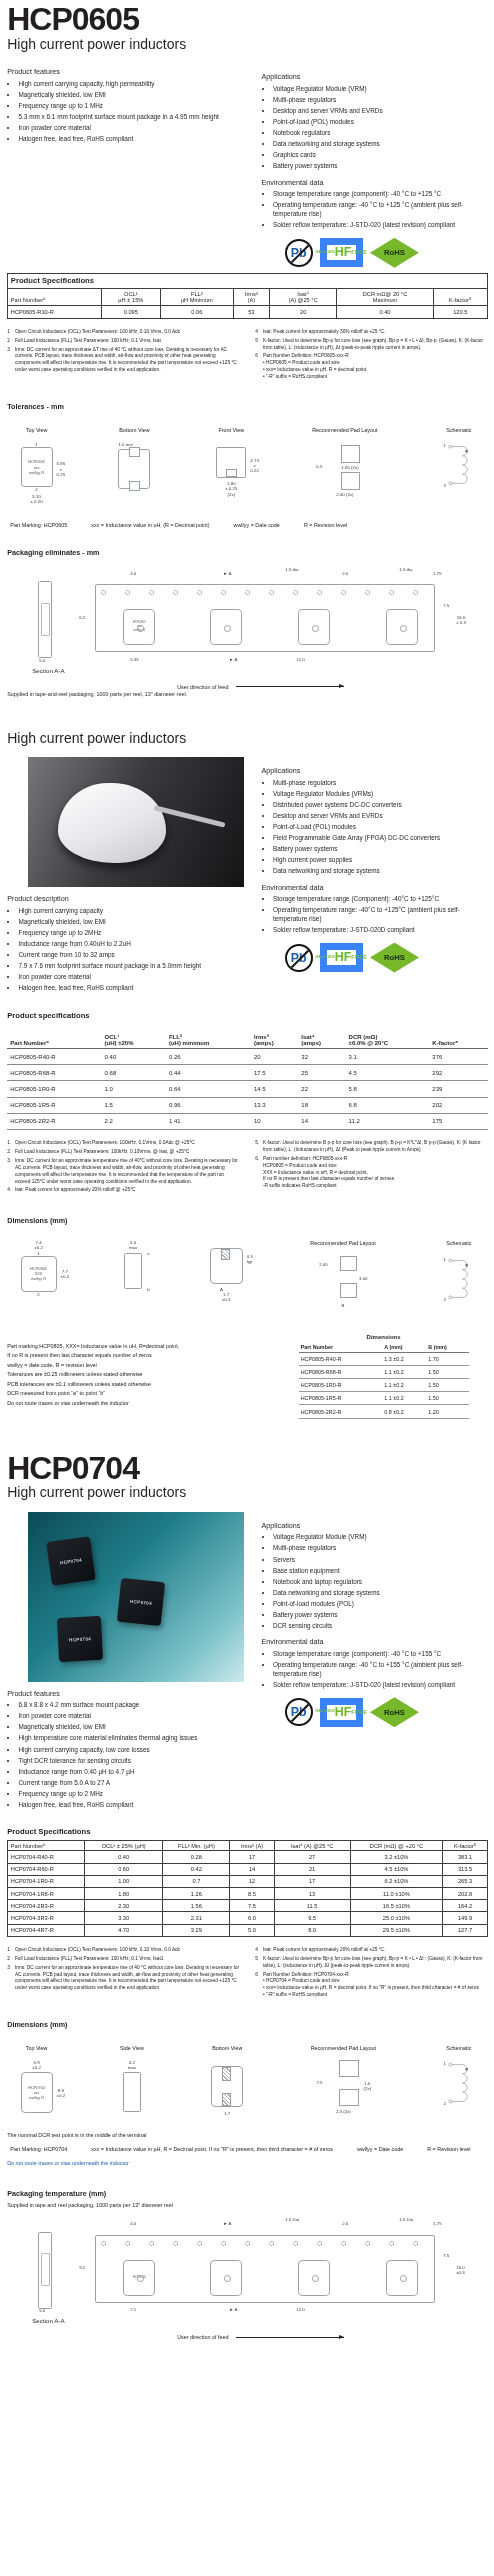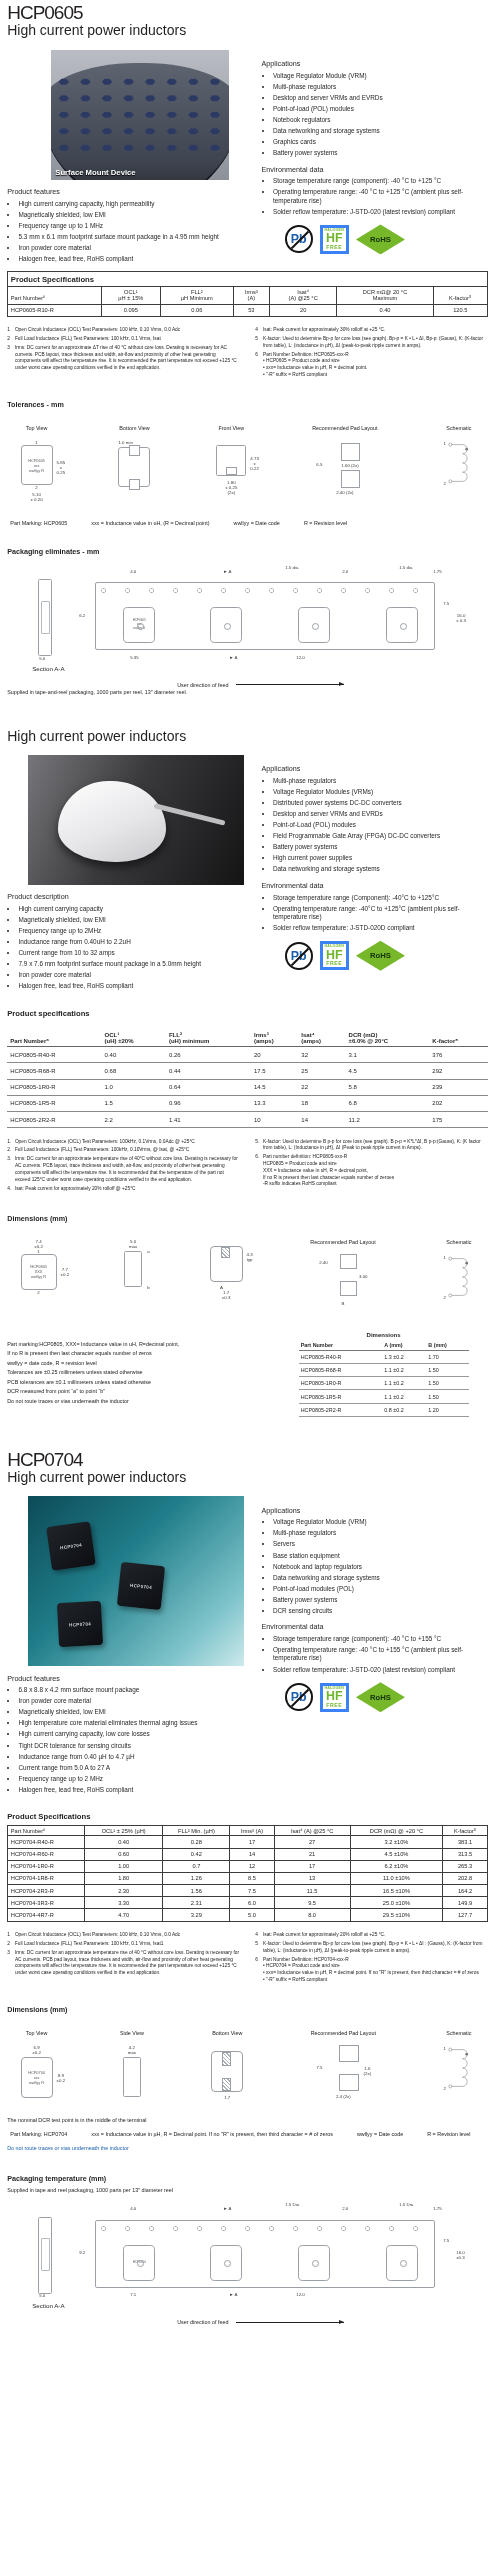--- a/index.html
+++ b/index.html
@@ -1,20 +1,20 @@
 <!DOCTYPE html>
 <html style="font-size:8.2px"><head>
 <meta charset="utf-8">
 <style>
   *{box-sizing:border-box;margin:0;padding:0}
   body{width:495px;margin:0 auto;background:#fff;color:#231f20;font-family:"Liberation Sans","DejaVu Sans",sans-serif}
   .page{padding:3.1px 7.2px 20.6px}
   .section{margin-top:33px}
   .section:first-child{margin-top:0}
-  .big-title{font-size:19px;font-weight:400;letter-spacing:-1px;line-height:1.02}
+  .big-title{font-size:32px;font-weight:700;letter-spacing:-1px;line-height:1.02}
   .subtitle{font-size:14px;font-weight:400;margin:0 0 8.2px}
   .twocol{display:flex;gap:13.4px}
   .leftcol{width:241px;flex:0 0 auto}
   .rightcol{flex:1;padding-top:5.2px}
   .h{font-weight:400;font-size:7.2px;margin:7.2px 0 3.6px}
   ul.bullets{list-style:disc;padding-left:11.3px}
   ul.bullets li{font-size:6.4px;line-height:1.32;margin:2.6px 0}
   .pre{white-space:pre-line}
   
   .photo{position:relative;overflow:hidden}
@@ -28,21 +28,21 @@
   .photo-0704{width:216px;height:170px;margin:3.1px 0 2.1px 20.6px;background:linear-gradient(135deg,#0d4b58,#1f7d89 40%,#7fc4cb 80%,#cdeaec)}
   .chip{position:absolute;width:44px;height:44px;background:linear-gradient(145deg,#20242a,#0c0e12);border-radius:4.1px;display:flex;align-items:center;justify-content:center;color:#cfd3d8;font-size:4.6px;font-weight:700;letter-spacing:0.3px;box-shadow:2.1px 3.1px 5.2px rgba(0,0,0,.35)}
   .chip.c1{left:10%;top:16%;transform:rotate(-8deg)}
   .chip.c2{left:42%;top:40%;transform:rotate(6deg)}
   .chip.c3{left:14%;top:62%;transform:rotate(-3deg)}
   
   .badges{display:flex;gap:7.2px;align-items:center;margin:8.2px 0 0 23px}
   .pb{width:28px;height:28px;border:2.1px solid #141414;border-radius:50%;position:relative;display:flex;align-items:center;justify-content:center;overflow:hidden}
   .pb span{color:#1b5faa;font-weight:800;font-size:12.4px}
   .pb::after{content:"";position:absolute;left:-4.1px;top:12px;width:36px;height:2.1px;background:#141414;transform:rotate(-45deg)}
-  .hf{width:29px;height:29px;border:3px solid #3b82f6;display:flex;flex-direction:column;align-items:center;justify-content:center;color:#6fb62c;font-weight:800;line-height:1}
+  .hf{width:43px;height:29px;border:7px solid #3b82f6;display:flex;flex-direction:row;align-items:center;justify-content:center;color:#6fb62c;font-weight:800;line-height:1}
   .hf .t1{font-size:3.6px;letter-spacing:0.2px}
   .hf .t2{font-size:12.4px}
   .hf .t3{font-size:5.2px;letter-spacing:0.5px}
   .rohs{width:49px;height:30px;background:#76b82a;clip-path:polygon(50% 0,100% 50%,50% 100%,0 50%);display:flex;align-items:center;justify-content:center}
   .rohs span{font-weight:800;font-size:7.7px;color:#143205}
   
   table.tableA{width:100%;border-collapse:collapse;margin-top:5.2px}
   table.tableA th,table.tableA td{border:0.6px solid #3c3c3c;font-size:5.7px;font-weight:400;padding:1.5px 2.6px;text-align:center;vertical-align:bottom}
   table.tableA .ttl{font-size:7.7px;font-weight:700;padding:2.6px;vertical-align:middle}
   table.tableA .ht{min-height:6.7px;font-size:5.7px}
@@ -101,26 +101,20 @@
 <body>
 
 <div class="page">
 
   <div class="section">
     <div class="big-title">HCP0605</div>
     <div class="subtitle">High current power inductors</div>
 
     <div class="twocol">
       <div class="leftcol">
-        <div class="photo photo-0605">
-          <div class="device">
-            <div class="keys"></div>
-          </div>
-          <div class="photo-cap">Surface Mount Device</div>
-        </div>
         <div class="h">Product features</div>
         <ul class="bullets">
             <li>High current carrying capacity, high permeability</li>
             <li>Magnetically shielded, low EMI</li>
             <li>Frequency range up to 1 MHz</li>
             <li>5.3 mm x 6.1 mm footprint surface mount package in a 4.95 mm height</li>
             <li>Iron powder core material</li>
             <li>Halogen free, lead free, RoHS compliant</li>
           </ul>
       </div>

